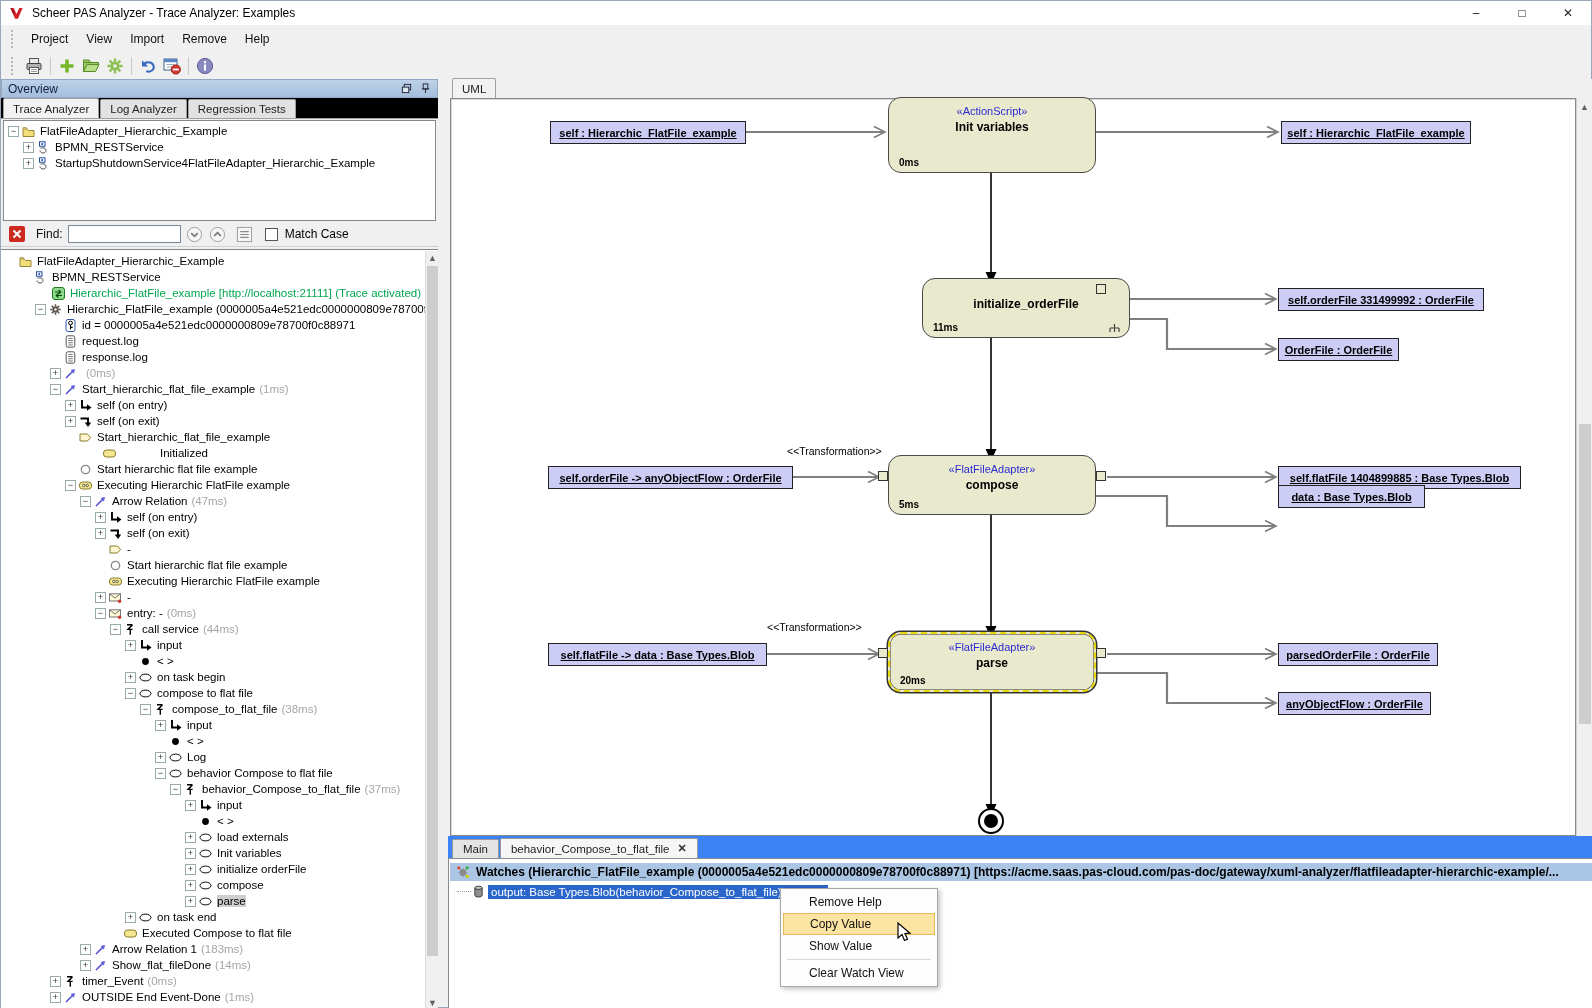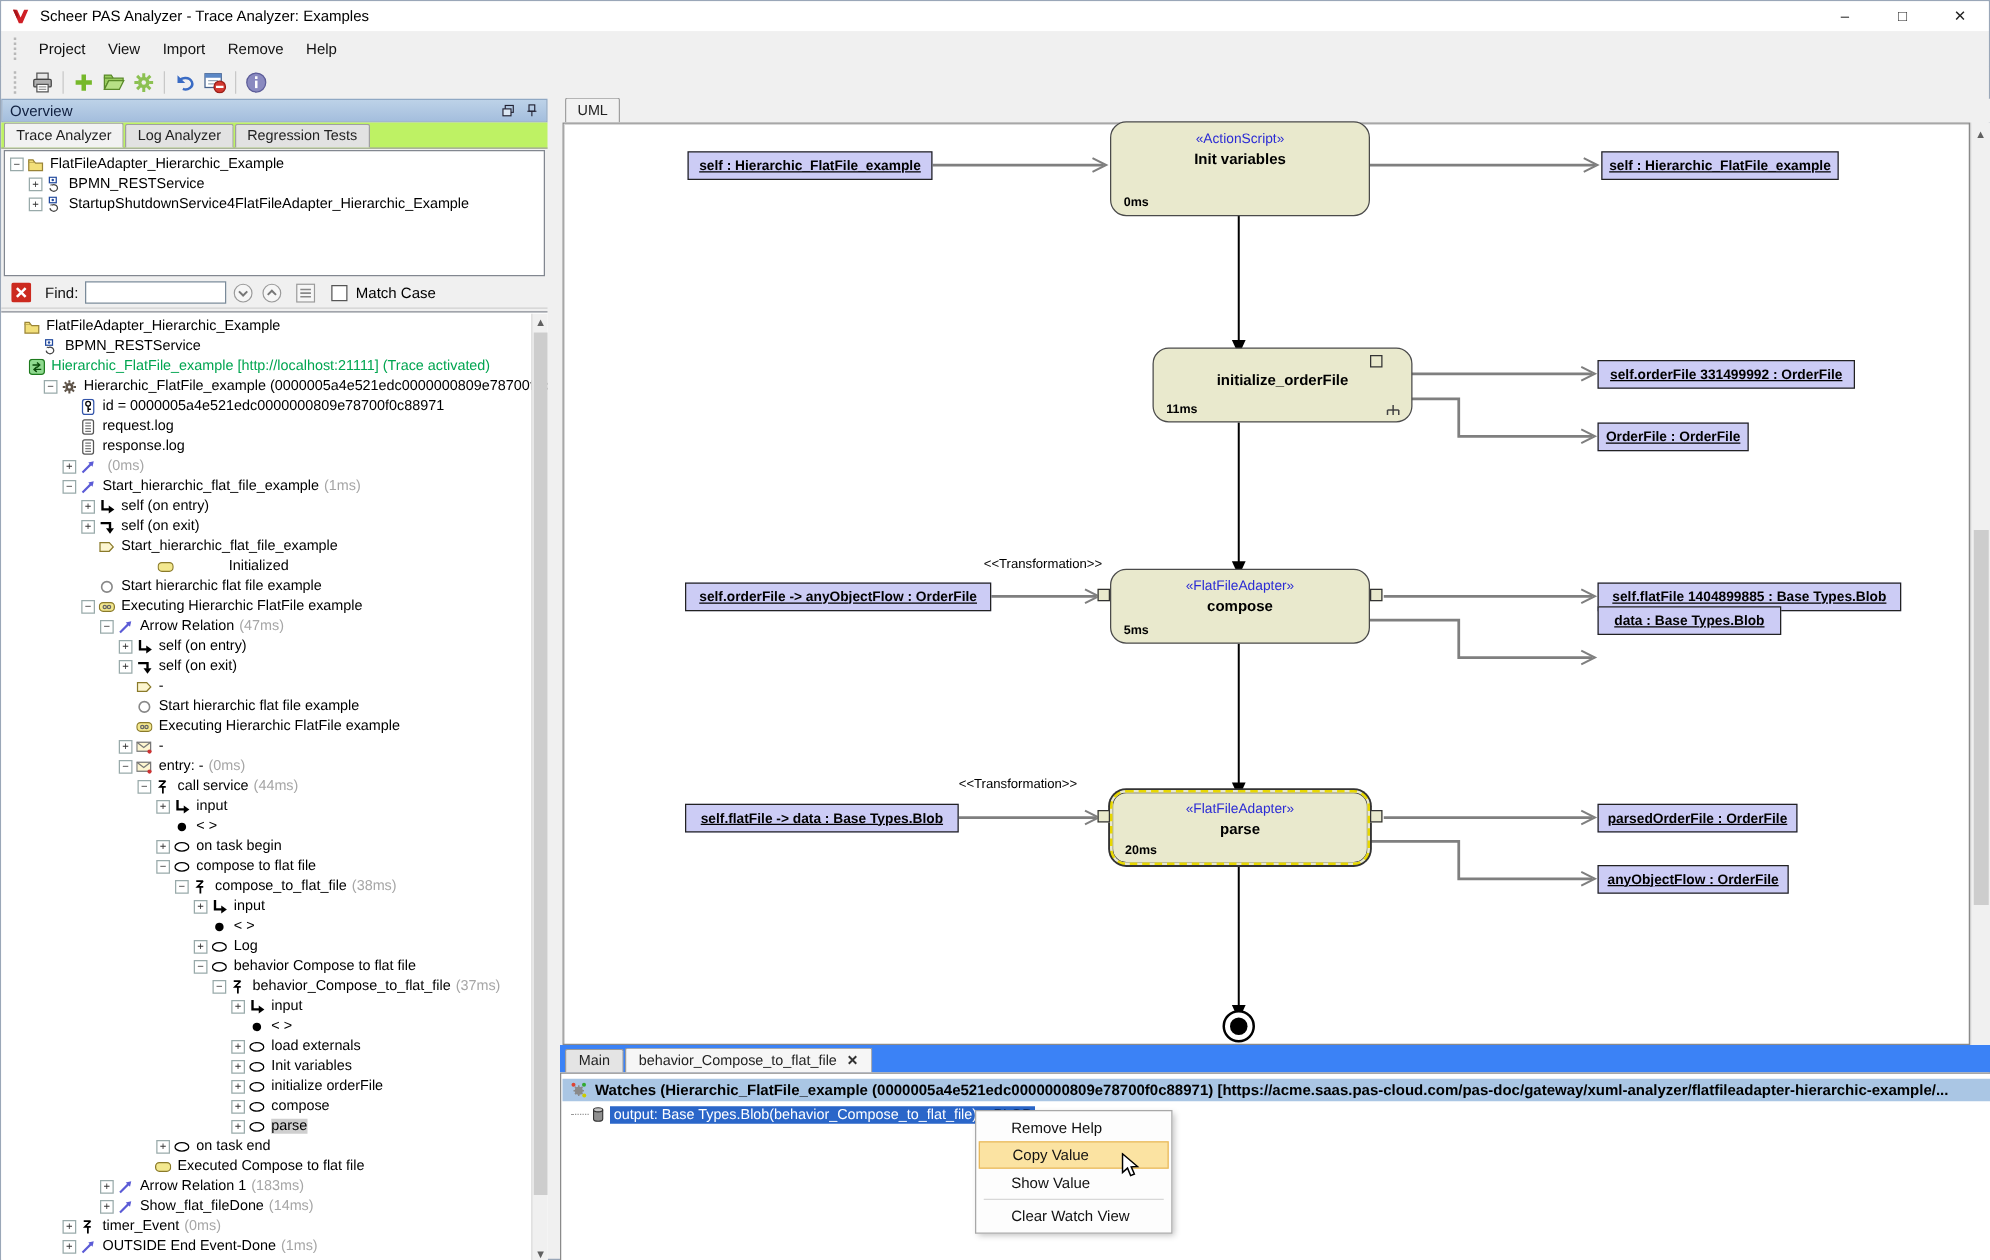--- a/index.html
+++ b/index.html
@@ -21,21 +21,21 @@
   .toolbar { position:absolute; left:0; top:52px; width:100%; height:26px; background:#f0f0f0; display:flex; align-items:center; padding-left:10px; }
   .tbtn { width:22px; height:22px; display:flex; align-items:center; justify-content:center; margin:0 1px; }
   .tbtn svg { width:18px; height:18px; }
   .tsep { width:1px; height:18px; background:#c8c8c8; margin:0 4px; }
 
   
   .left-pane { position:absolute; left:0; top:78px; width:437px; height:930px; background:#f0f0f0; }
   .pane-header { position:absolute; left:0; top:0; width:437px; height:19px; background:linear-gradient(#bdd2e8,#a4bedd); border:1px solid #8fa8c4; display:flex; align-items:center; padding:0 6px; font-size:12px; color:#102040; }
   .pane-header .ph-icons { margin-left:auto; display:flex; gap:8px; }
   .pane-header .ph-icons svg { width:11px; height:11px; }
-  .tabs { position:absolute; left:0; top:19px; width:437px; height:21px; display:flex; align-items:flex-end; padding-left:2px; border-bottom:1px solid #a0a0a0; background:#bef264; }
+  .tabs { position:absolute; left:0; top:19px; width:437px; height:21px; display:flex; align-items:flex-end; padding-left:2px; border-bottom:1px solid #a0a0a0; background:#000000; }
   .tab { padding:3px 9px 3px 9px; border:1px solid #a0a0a0; border-bottom:none; background:#e2e2e2; margin-right:1px; font-size:11.5px; border-radius:2px 2px 0 0; color:#222; }
   .tab.active { background:#f2f2f2; position:relative; padding-top:4px; }
   .minitree { position:absolute; left:2px; top:41px; width:433px; height:101px; background:#fff; border:1px solid #828790; overflow:hidden; padding-top:2px; }
   .findbar { position:absolute; left:0; top:143px; width:437px; height:25px; background:#f0f0f0; display:flex; align-items:center; gap:5px; padding-left:8px; border-bottom:1px solid #d0d0d0; }
   .findbar .flabel { color:#111; }
   .find-input { width:113px; height:18px; border:1px solid #7a8a99; background:#fff; font-family:"Liberation Sans",sans-serif; font-size:11px; padding:0 3px; }
   .fbtn { width:18px; height:18px; display:flex; align-items:center; justify-content:center; }
   .fbtn svg { width:17px; height:17px; }
   .chk { width:13px; height:13px; border:1px solid #555; background:#fff; margin-left:6px; }
   .maintree { position:absolute; left:0; top:170px; width:437px; height:760px; background:#fff; border-top:1px solid #828790; overflow:hidden; padding-top:3px; }
@@ -277,21 +277,21 @@
           <span class="ticon">
             <svg viewBox="0 0 13 13">
               <rect x="2.5" y="0.8" width="5.5" height="4.4" fill="#fff" stroke="#234a9e"></rect>
               <circle cx="5.2" cy="3" r="1" fill="#234a9e"></circle>
               <path d="M3 9.5a3 2.6 0 1 0 1.4-2.3" fill="none" stroke="#444"></path>
               <path d="M3.6 6.2l1.2.8-1.5.6z" fill="#444"></path>
             </svg>
           </span>
           <span class="tlabel">BPMN_RESTService</span>
         </div>
-        <div class="trow" style="padding-left: 8px;">
+        <div class="trow" style="padding-left: 20px; justify-content: center;">
           <span class="expspace"></span>
           <span class="ticon">
             <svg viewBox="0 0 13 13">
               <rect x="0.5" y="0.5" width="12" height="12" rx="2.5" fill="#8fd98f" stroke="#1d7a1d"></rect>
               <path d="M3 5h5.5M6.6 3l2.2 2-2.2 2M10 8.5H4.5M6.4 10.5L4.2 8.5l2.2-2" stroke="#0a4a0a" fill="none" stroke-width="1.1"></path>
             </svg>
           </span>
           <span class="tlabel green">Hierarchic_FlatFile_example [http://localhost:21111] (Trace activated)</span>
         </div>
         <div class="trow" style="padding-left: 34px;">
@@ -380,21 +380,21 @@
         </div>
         <div class="trow" style="padding-left: 64px;">
           <span class="expspace"></span>
           <span class="ticon">
             <svg viewBox="0 0 13 13">
               <path d="M1 3h7.4l3.2 3.5-3.2 3.5H1z" fill="#fdf6d0" stroke="#8a7a2a"></path>
             </svg>
           </span>
           <span class="tlabel">Start_hierarchic_flat_file_example</span>
         </div>
-        <div class="trow" style="padding-left: 72px; gap: 39px;">
+        <div class="trow" style="padding-left: 49px; gap: 39px;">
           <span class="expspace"></span>
           <span class="ticon">
             <svg viewBox="0 0 13 13">
               <rect x="0.5" y="3" width="12" height="7" rx="3" fill="#f3e88f" stroke="#8a7a2a"></rect>
             </svg>
           </span>
           <span class="tlabel">Initialized</span>
         </div>
         <div class="trow" style="padding-left: 64px;">
           <span class="expspace"></span>

